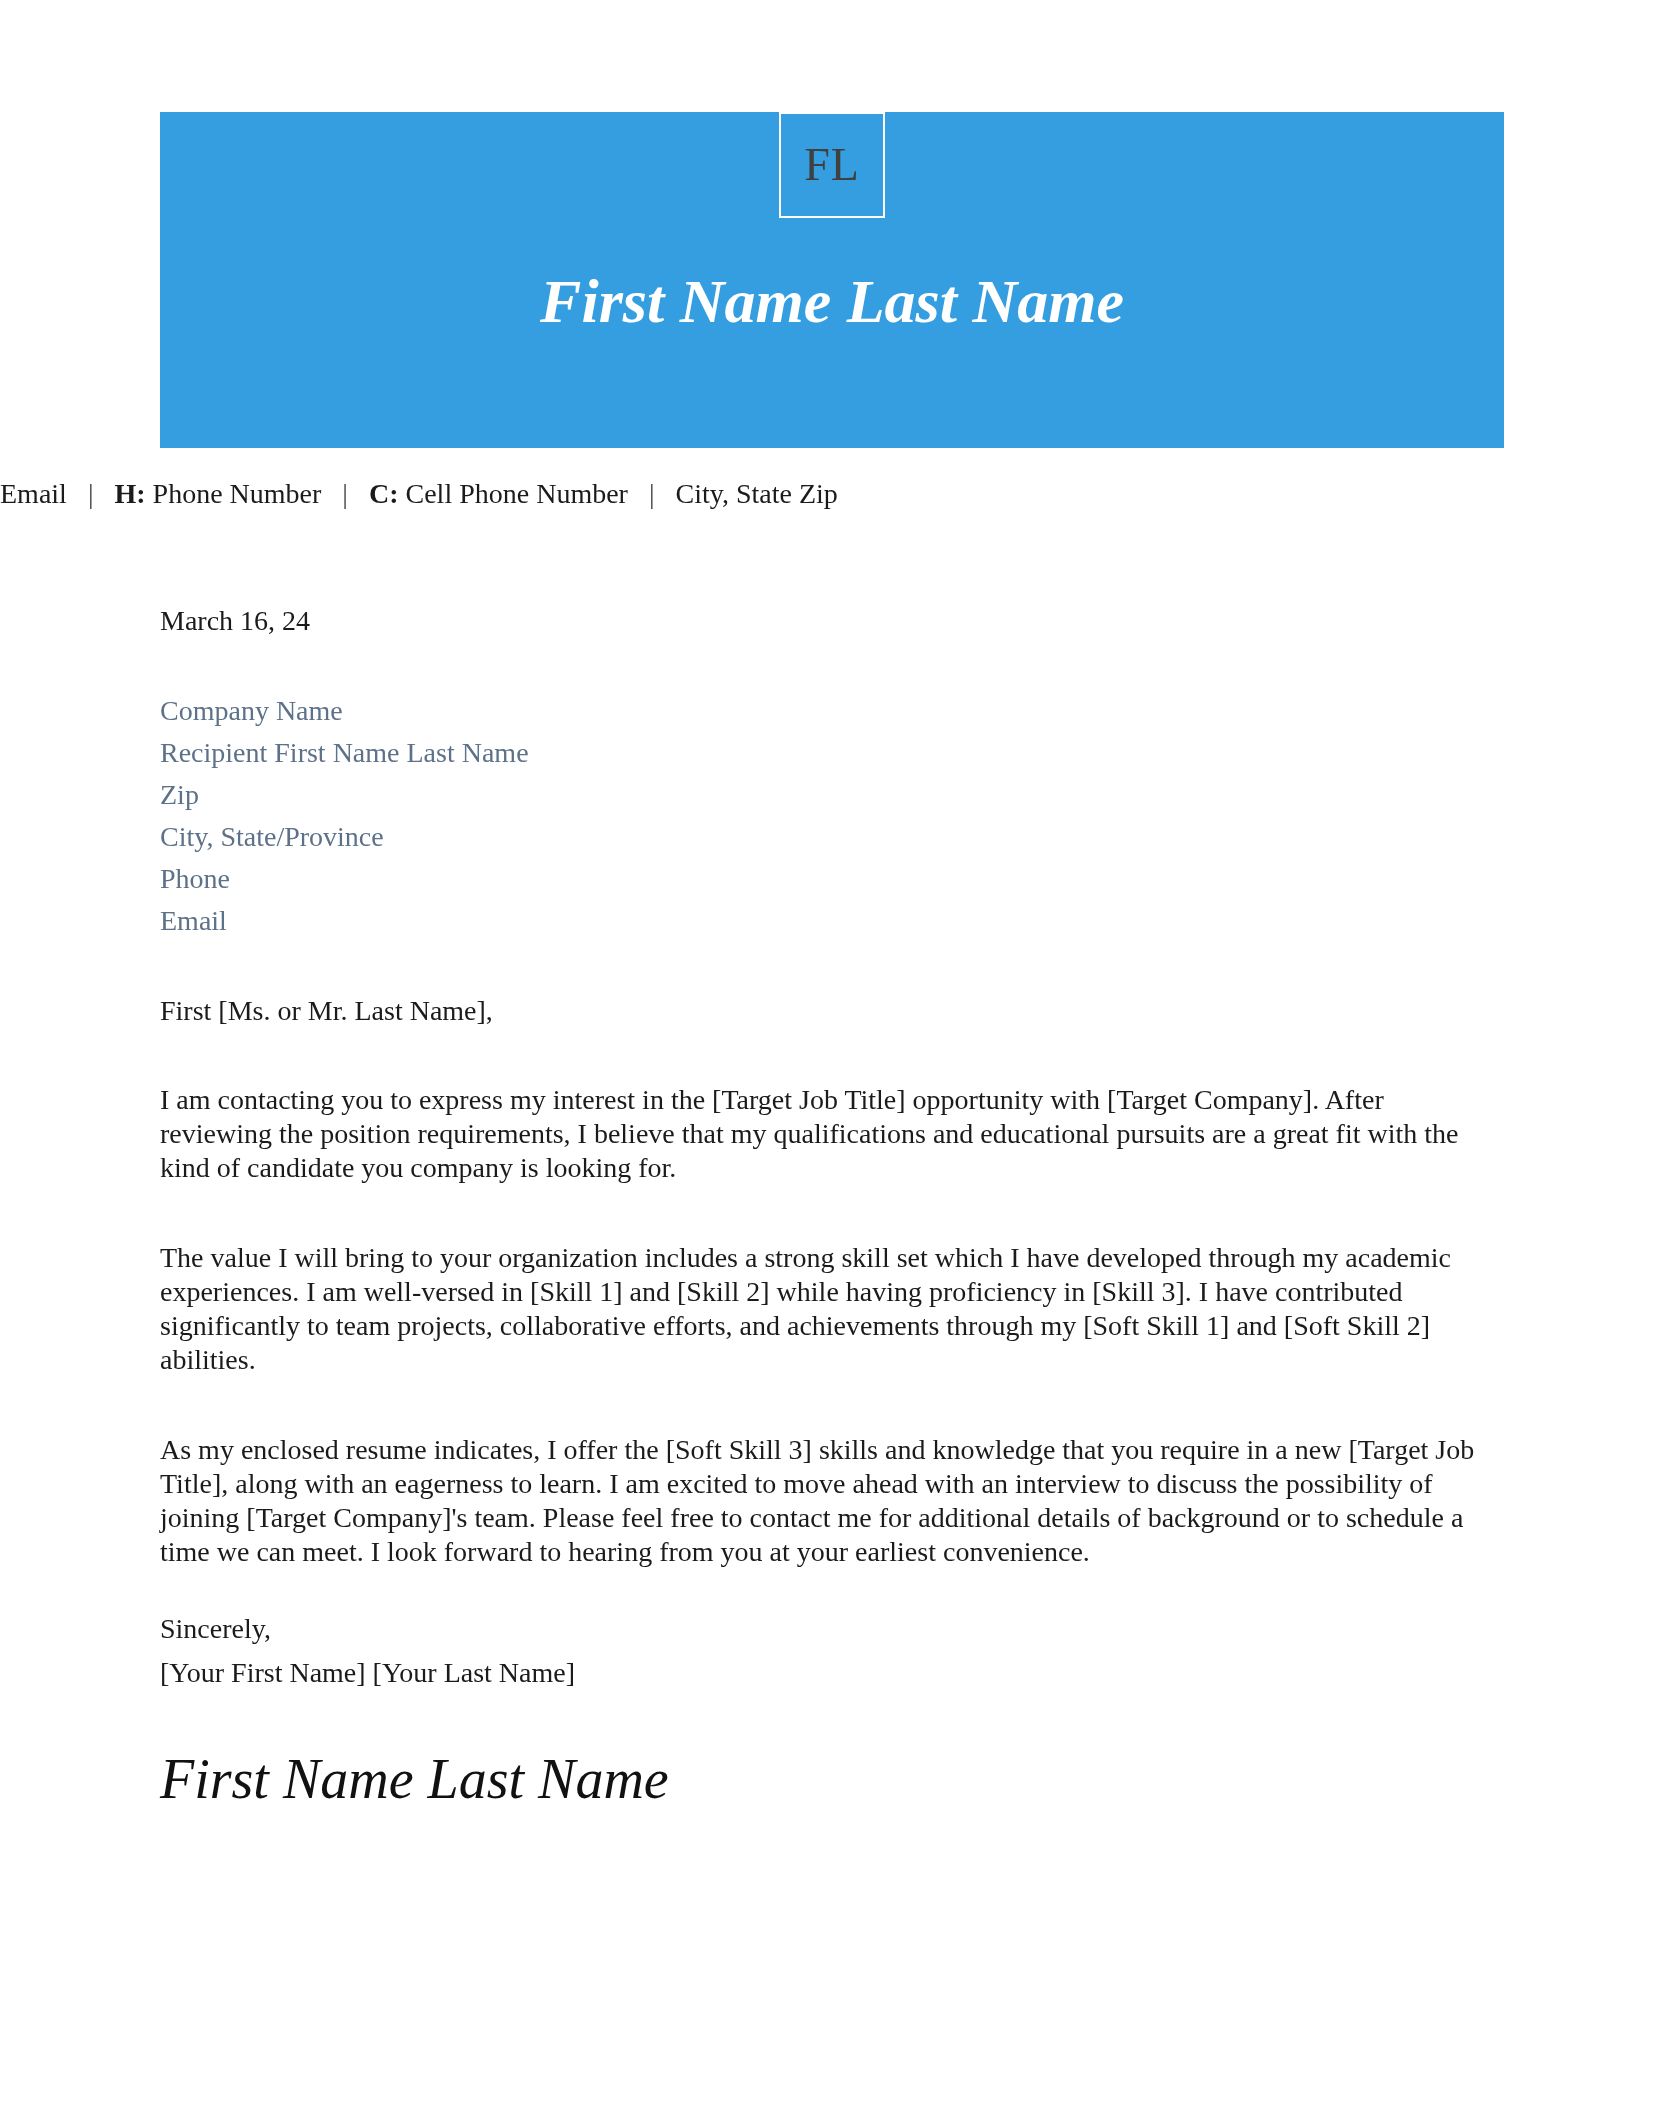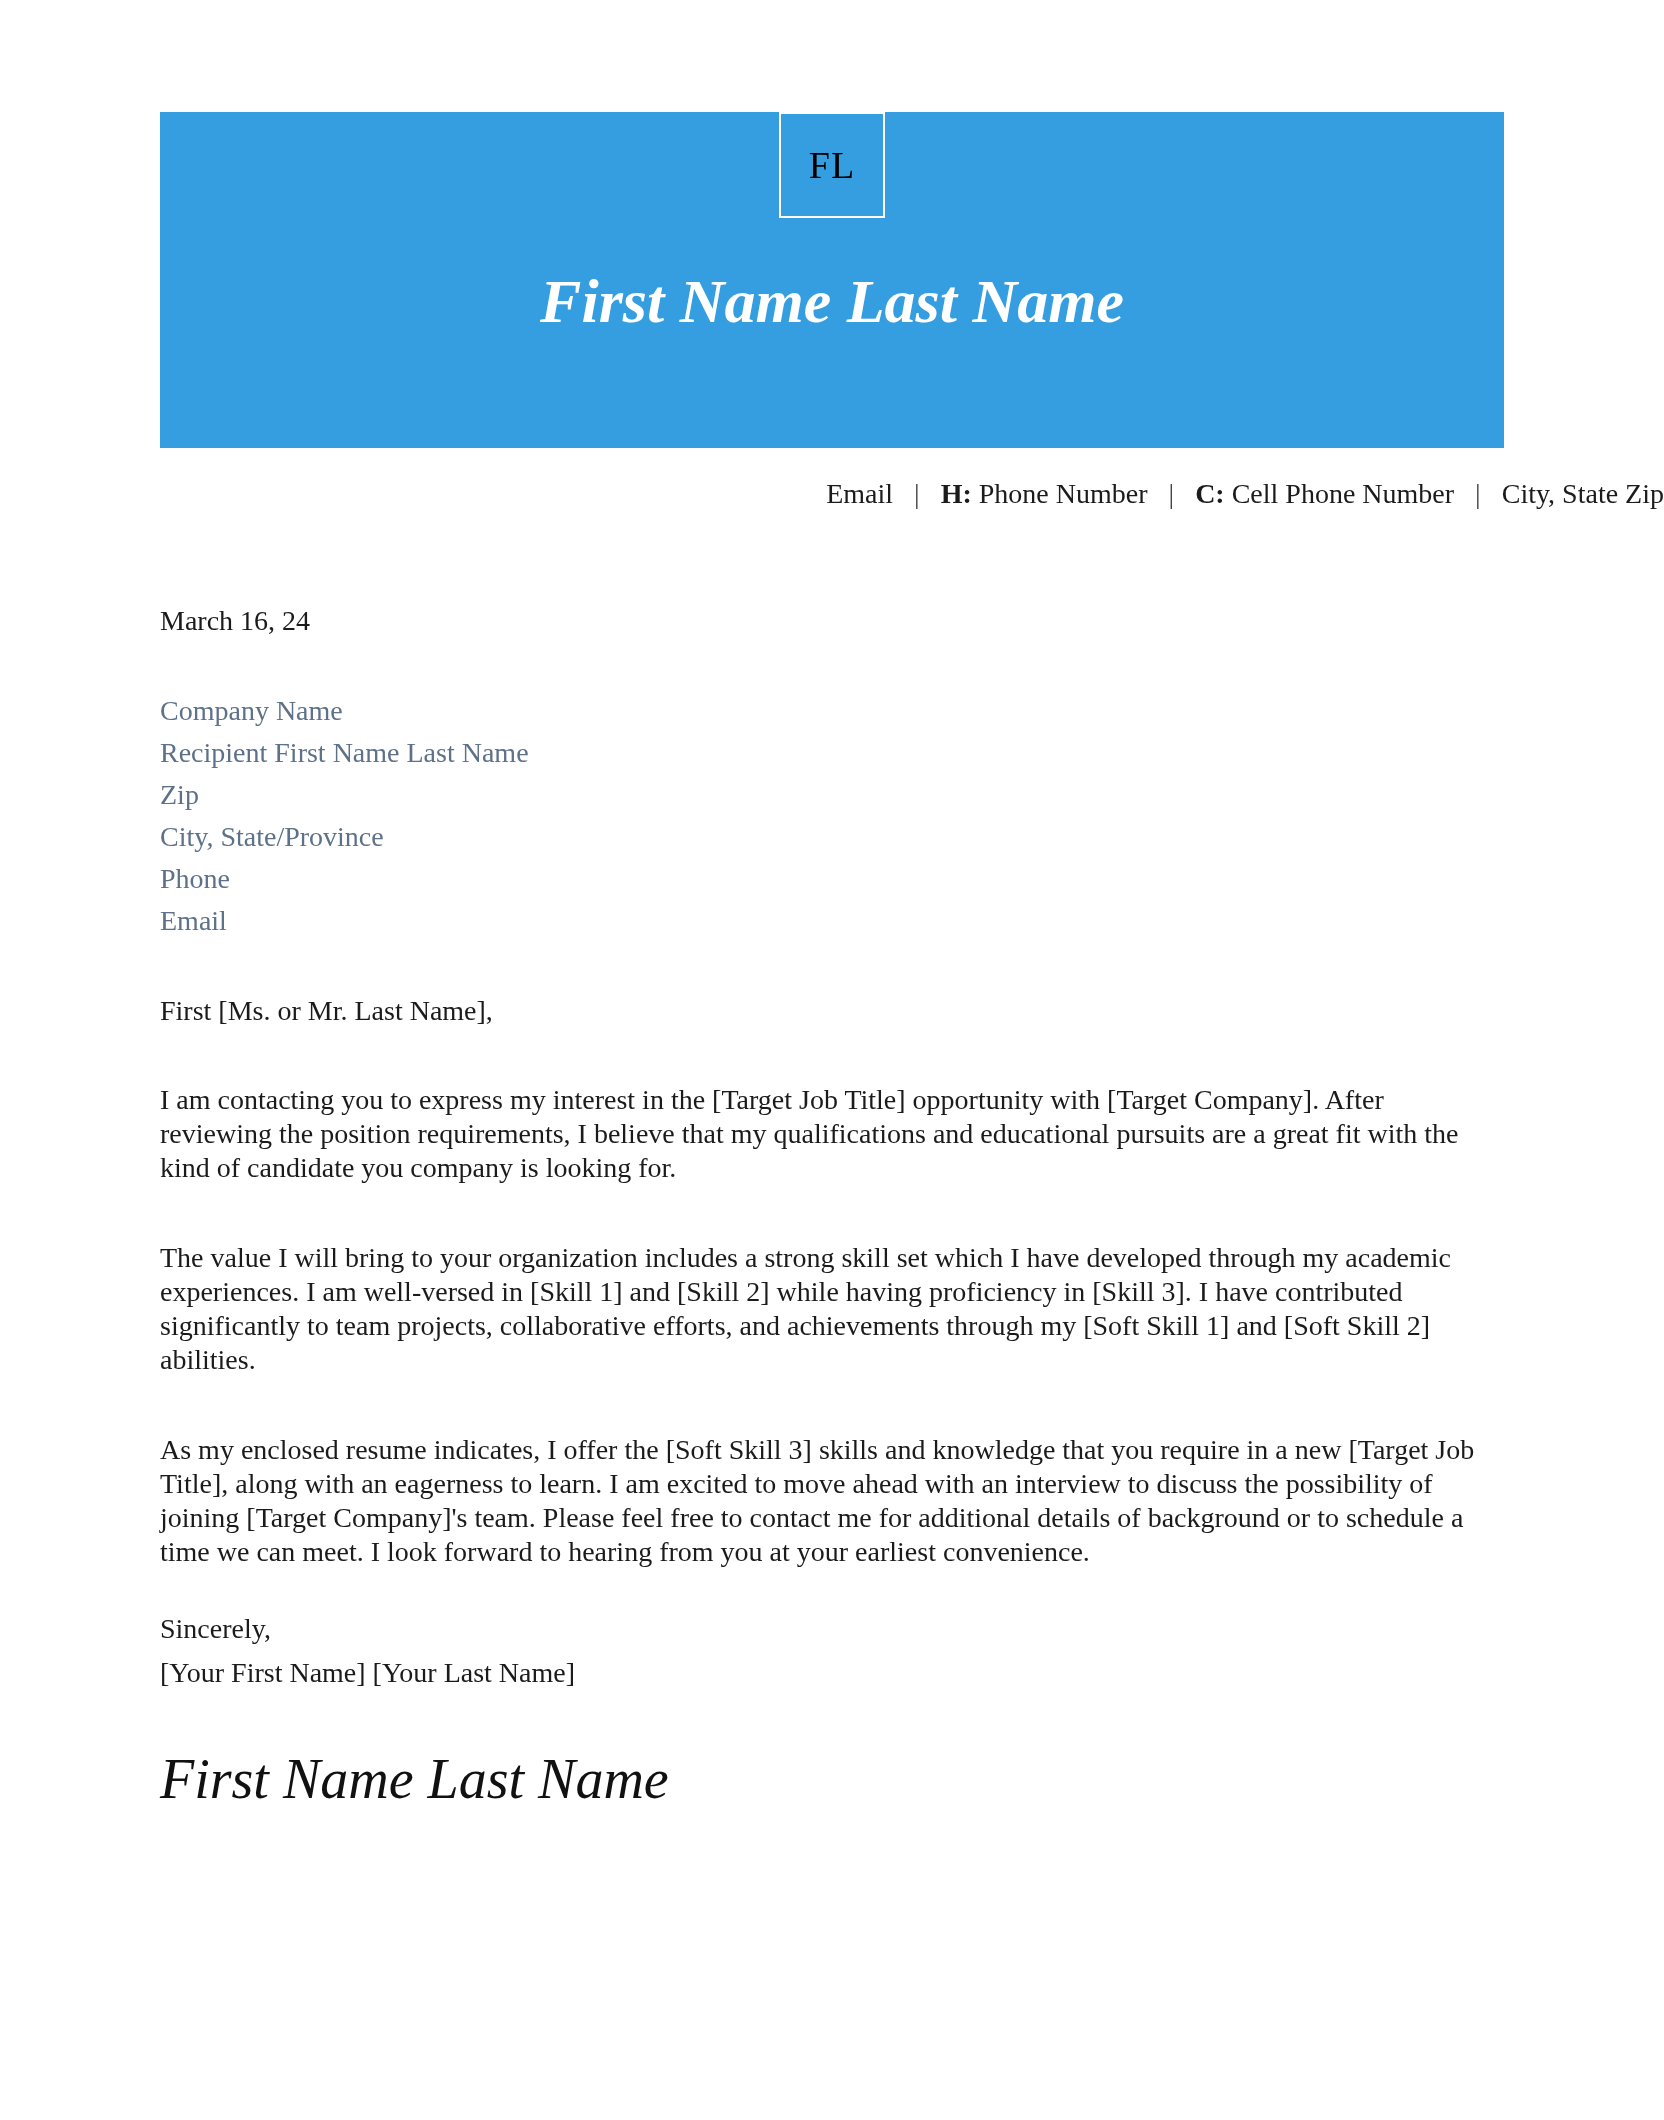--- a/index.html
+++ b/index.html
@@ -28,38 +28,38 @@
     align-items: center;
     justify-content: center;
     width: 106px;
     height: 106px;
     margin: 48px auto 0 auto;
     border: 2px solid #ffffff;
     box-sizing: border-box;
   }
   .monogram-text {
     font-family: "Liberation Serif", serif;
-    font-size: 38px;
-    color: #000000;
+    font-size: 46px;
+    color: #404040;
     letter-spacing: 1px;
     line-height: 1;
   }
   .banner-name {
     margin-top: 52px;
     font-family: "Liberation Serif", serif;
     font-style: italic;
     font-weight: bold;
     font-size: 62px;
     line-height: 1;
     color: #ffffff;
   }
   
   .contact-line {
     margin-top: 30px;
-    text-align: right;
+    text-align: left;
     font-size: 28px;
     color: #1b1b1b;
   }
   .contact-sep {
     display: inline-block;
     margin: 0 14px;
     color: #444444;
     font-weight: normal;
   }
   .contact-label {

